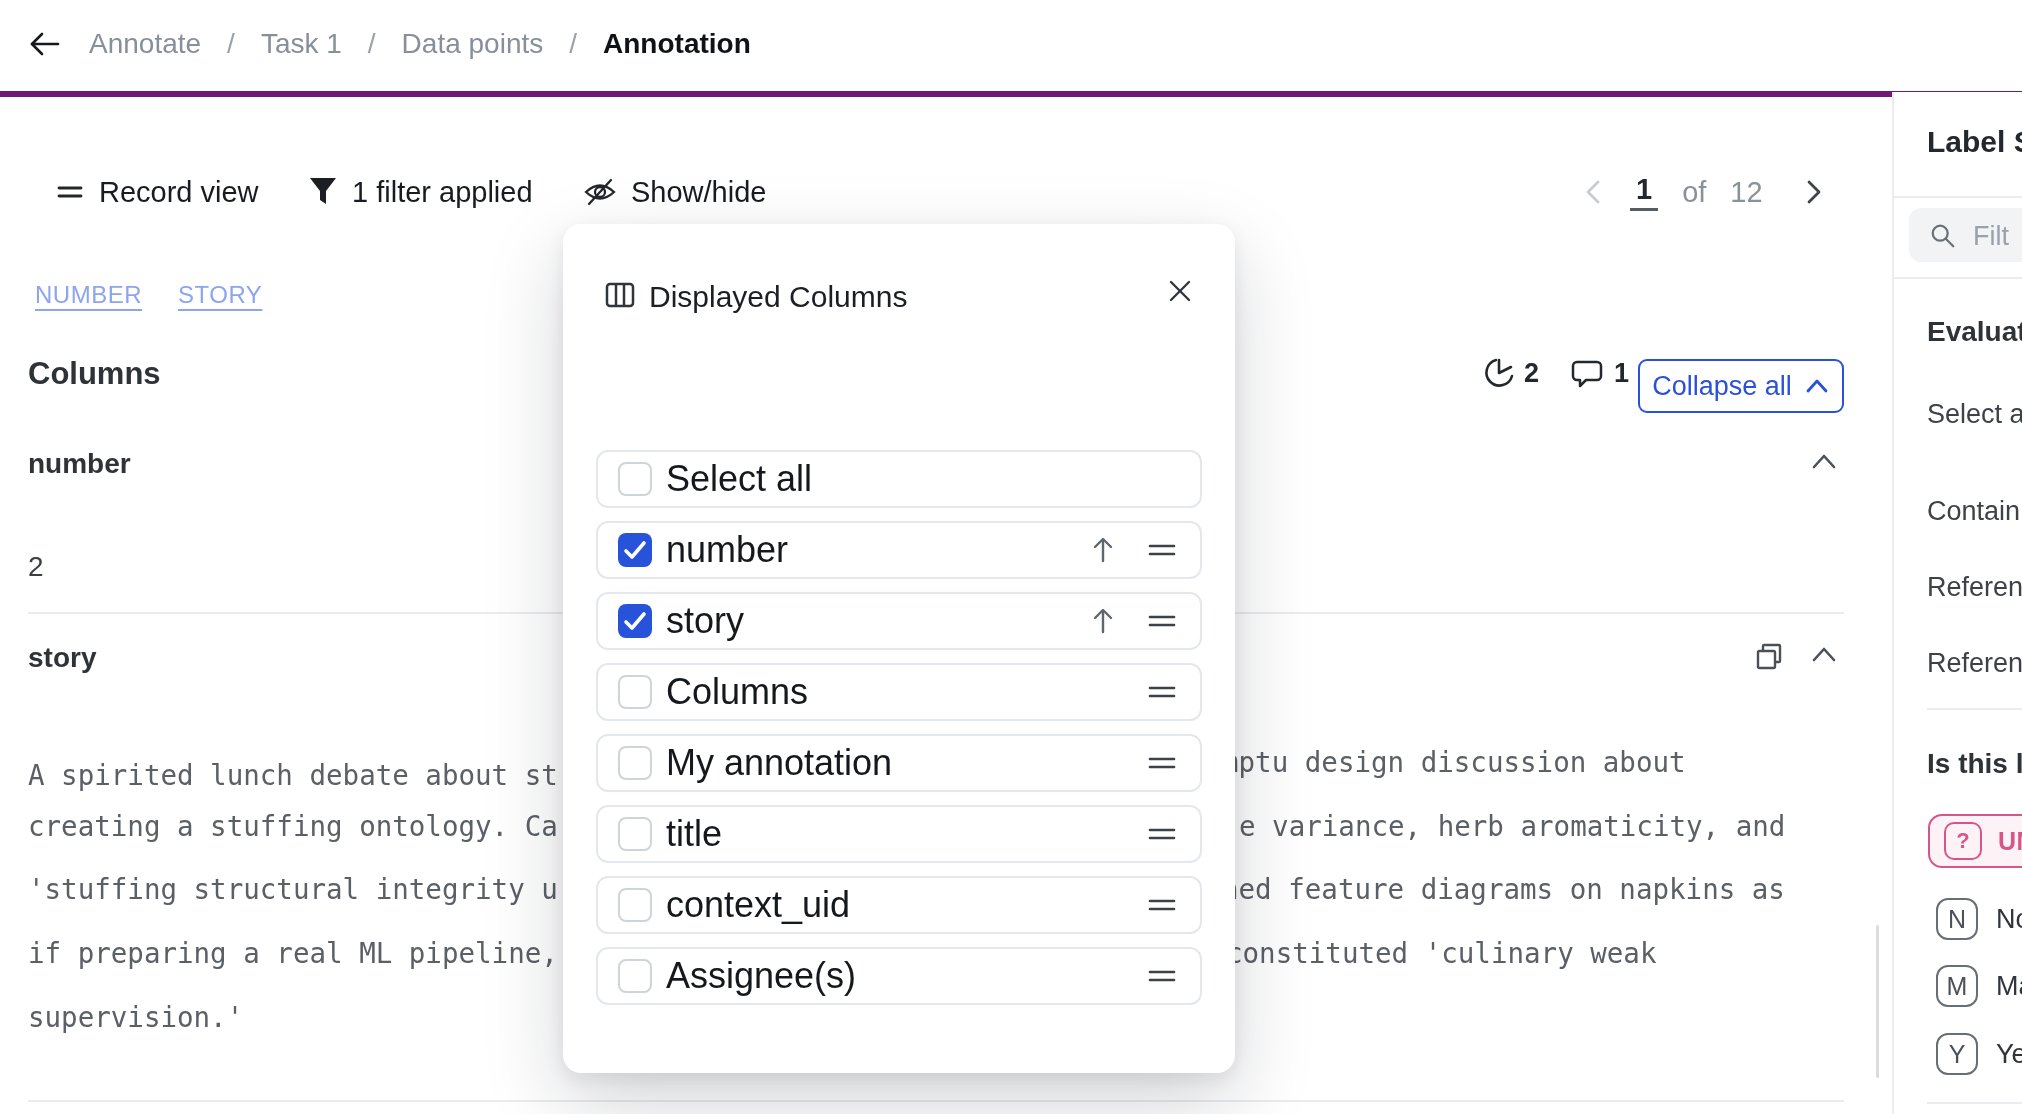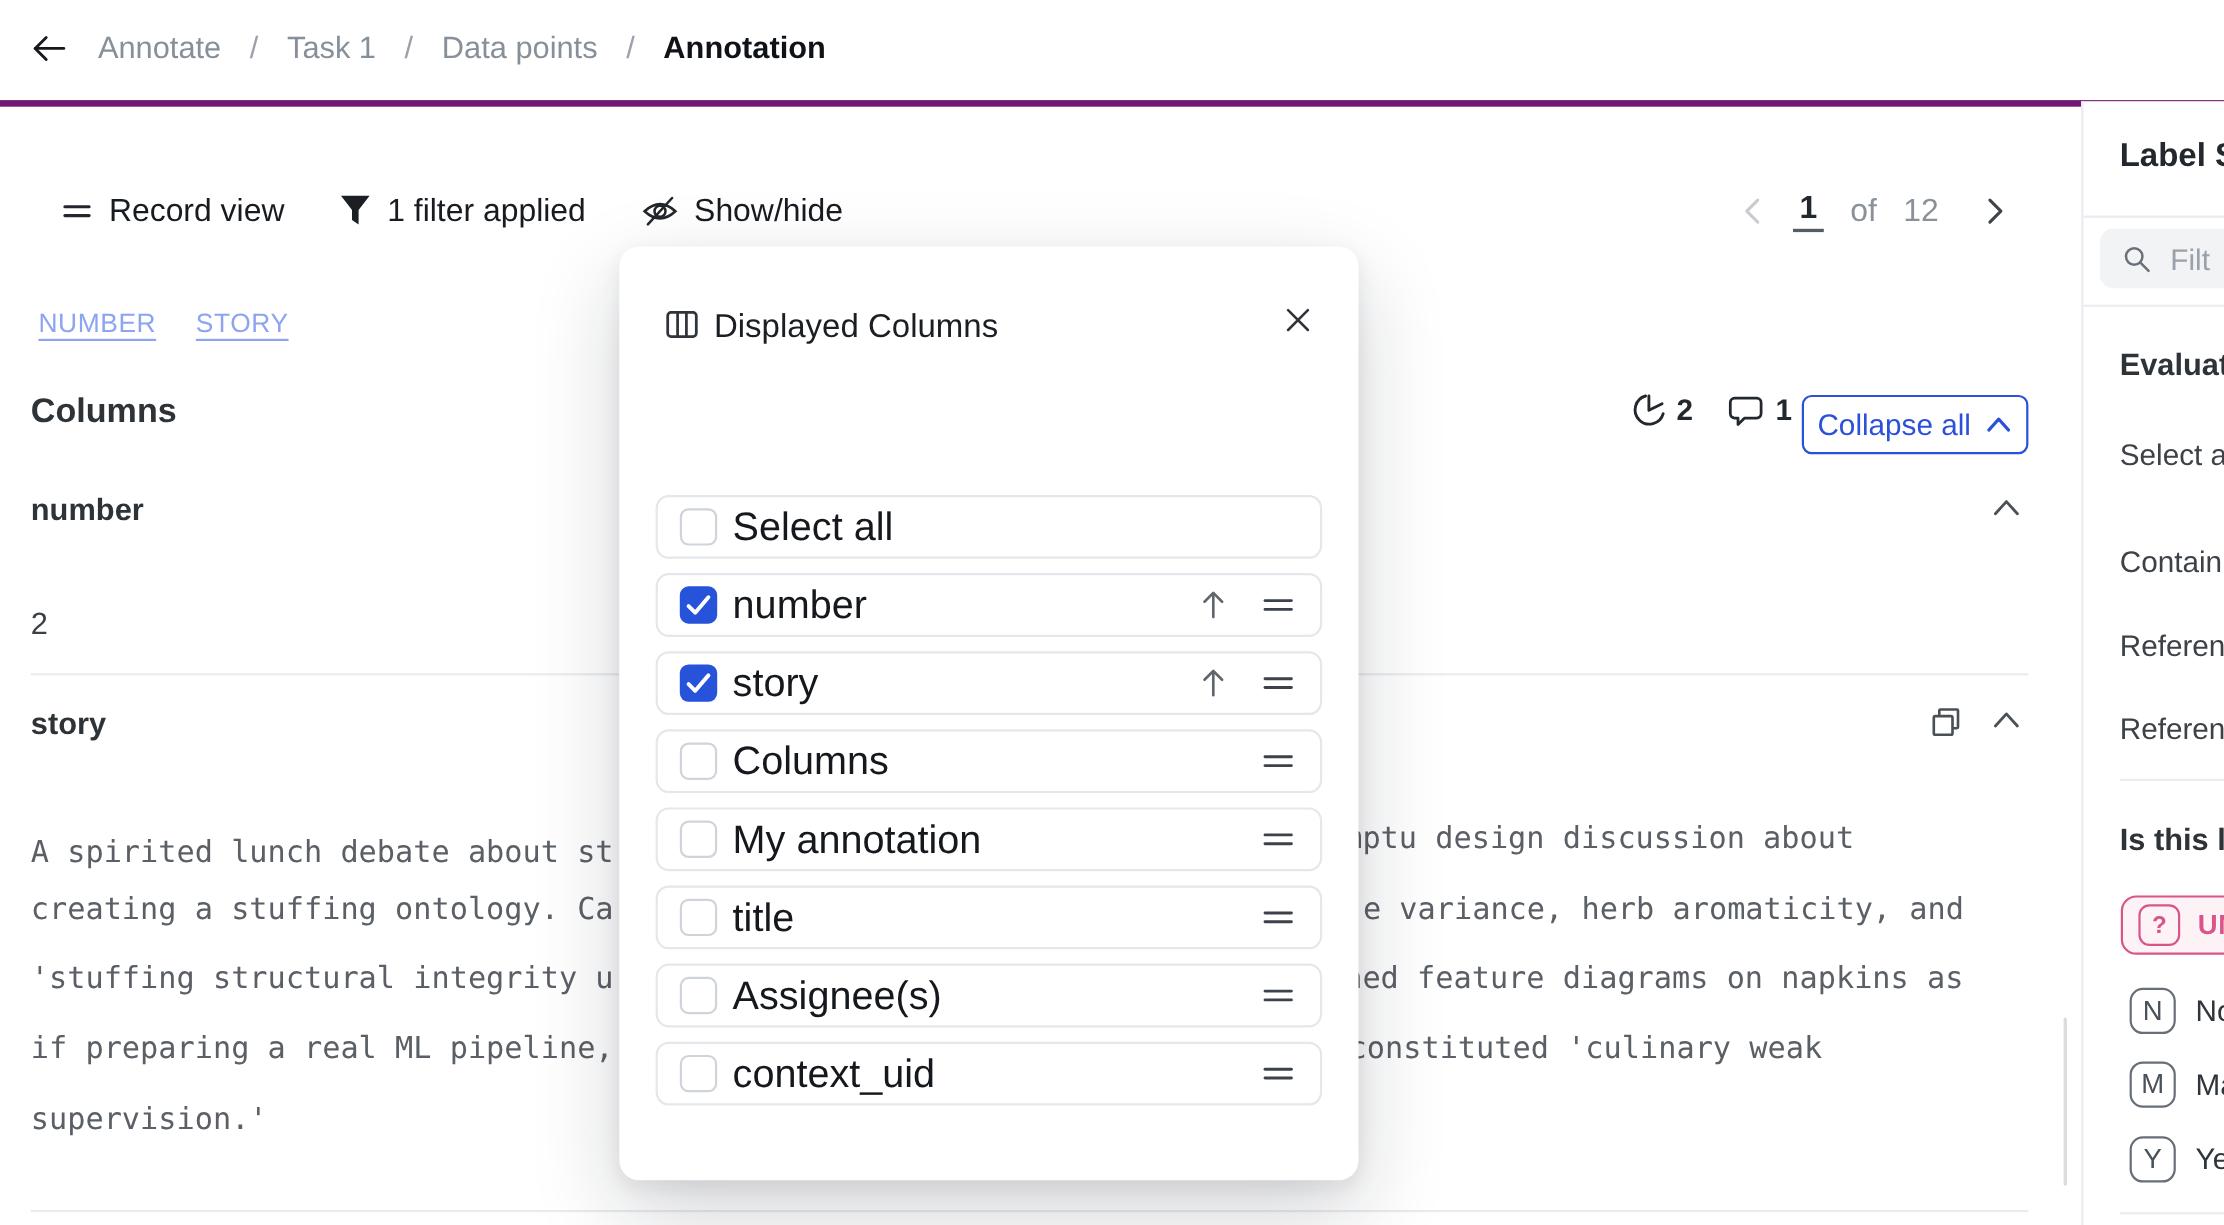--- a/index.html
+++ b/index.html
@@ -332,34 +332,34 @@
               <g stroke="#3c424a" stroke-width="2.6" stroke-linecap="round">
                 <line x1="2" y1="4" x2="26" y2="4"></line>
                 <line x1="2" y1="12" x2="26" y2="12"></line>
               </g>
             </svg>
         </span>
       </div>
 
       <div class="mrow">
         <span class="checkbox"></span>
+        <span class="mrow-label">context_uid</span>
+        <span class="row-drag">
+          <svg width="28" height="16" viewBox="0 0 28 16">
+              <g stroke="#3c424a" stroke-width="2.6" stroke-linecap="round">
+                <line x1="2" y1="4" x2="26" y2="4"></line>
+                <line x1="2" y1="12" x2="26" y2="12"></line>
+              </g>
+            </svg>
+        </span>
+      </div>
+
+      <div class="mrow">
+        <span class="checkbox"></span>
         <span class="mrow-label">Assignee(s)</span>
-        <span class="row-drag">
-          <svg width="28" height="16" viewBox="0 0 28 16">
-              <g stroke="#3c424a" stroke-width="2.6" stroke-linecap="round">
-                <line x1="2" y1="4" x2="26" y2="4"></line>
-                <line x1="2" y1="12" x2="26" y2="12"></line>
-              </g>
-            </svg>
-        </span>
-      </div>
-
-      <div class="mrow">
-        <span class="checkbox"></span>
-        <span class="mrow-label">context_uid</span>
         <span class="row-drag">
           <svg width="28" height="16" viewBox="0 0 28 16">
               <g stroke="#3c424a" stroke-width="2.6" stroke-linecap="round">
                 <line x1="2" y1="4" x2="26" y2="4"></line>
                 <line x1="2" y1="12" x2="26" y2="12"></line>
               </g>
             </svg>
         </span>
       </div>
 

